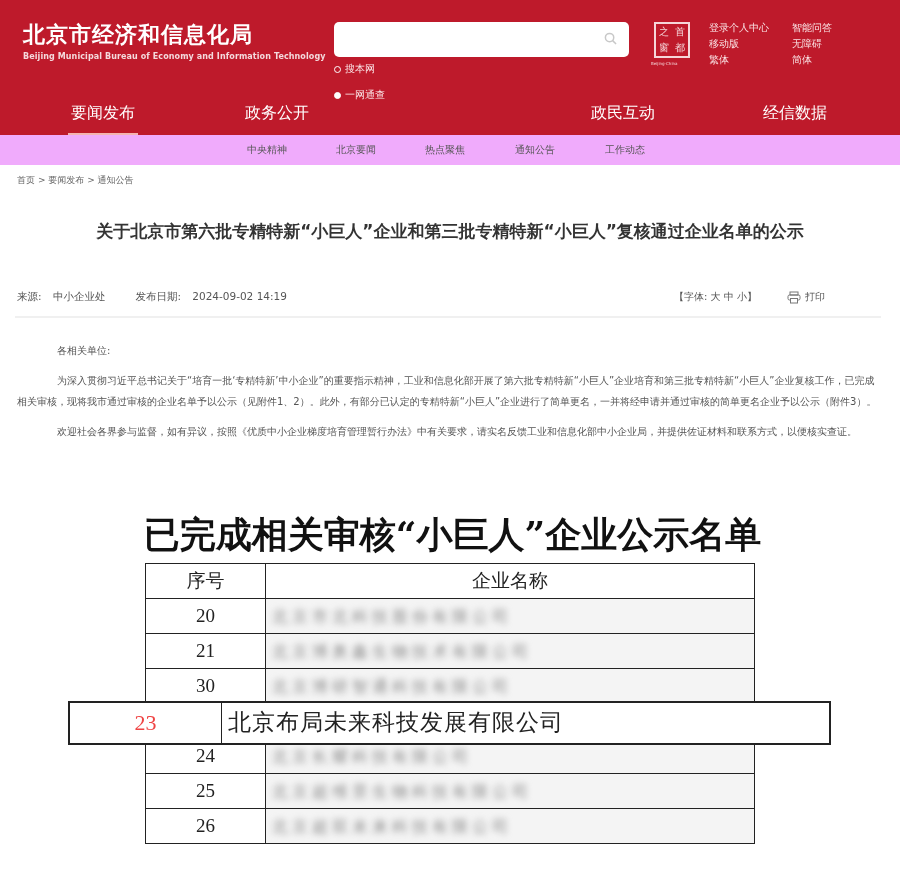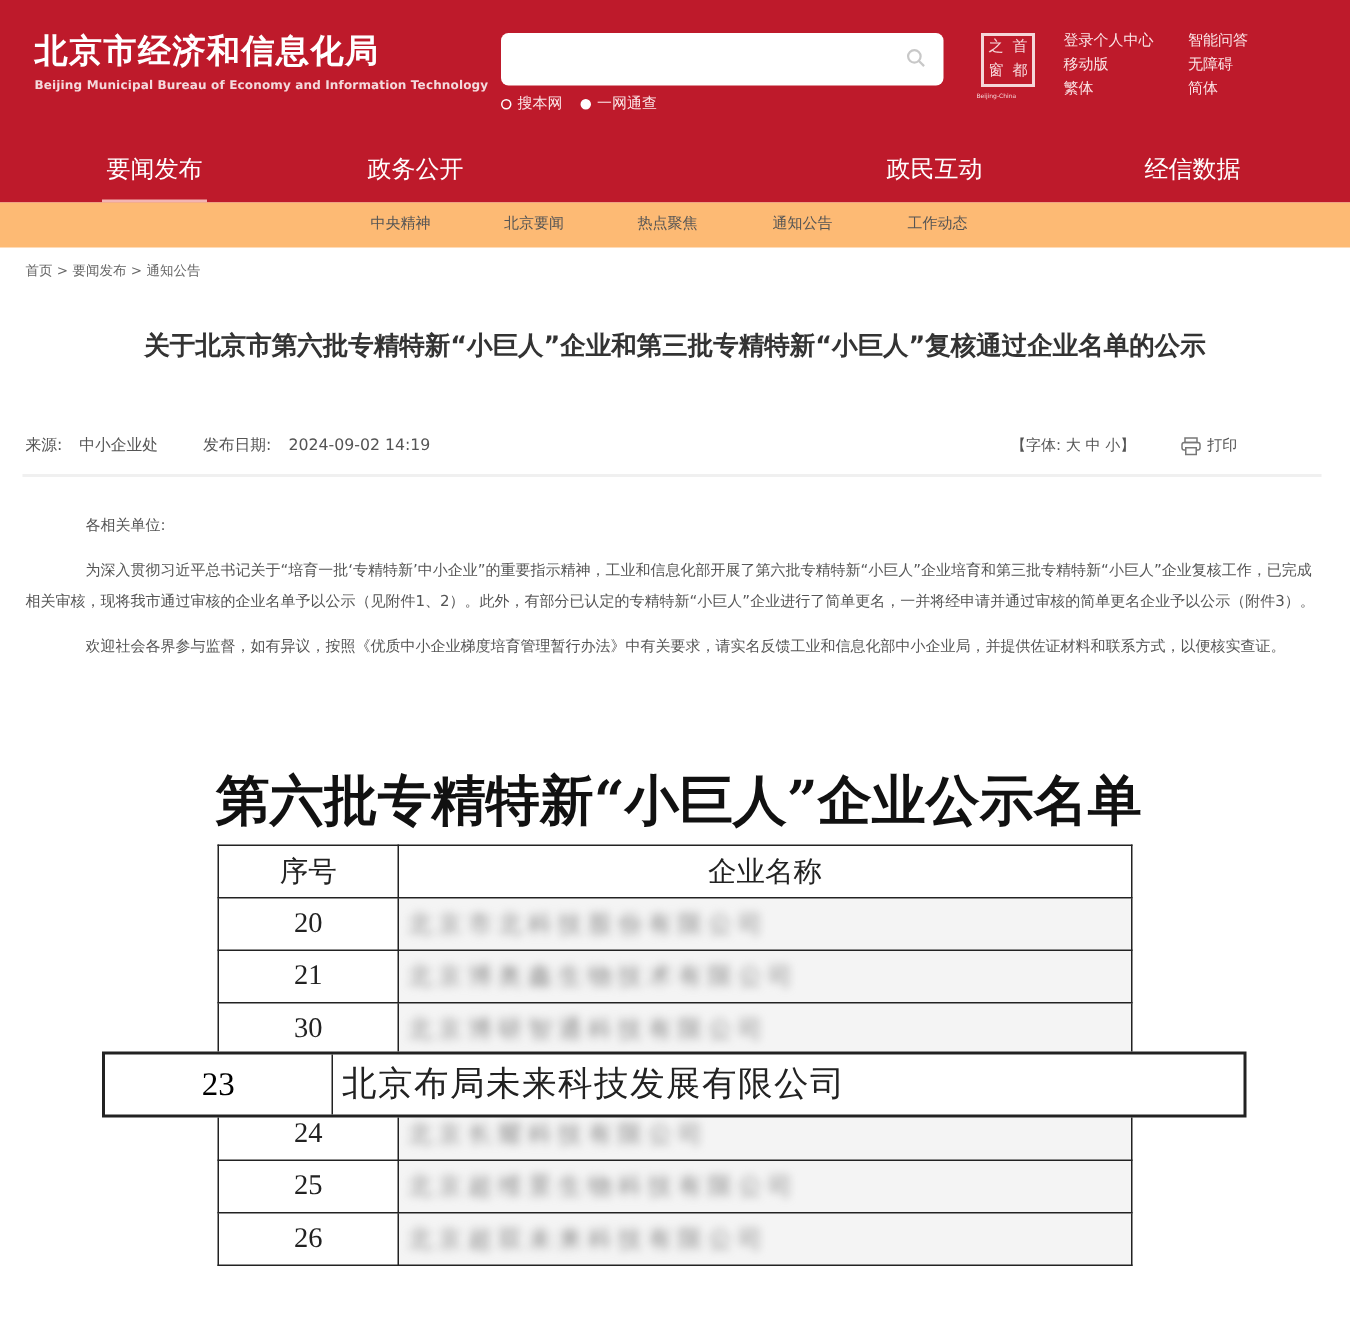--- a/index.html
+++ b/index.html
@@ -7,37 +7,37 @@
   body { font-family: "DejaVu Sans", "Liberation Sans", sans-serif; color: #333; position: relative; }
 
   
   .header { position: absolute; left: 0; top: 0; width: 900px; height: 135px; background: #be1a2b; }
   .logo { position: absolute; left: 23px; top: 22px; }
   .logo-cn { color: #fff; font-size: 22px; font-weight: bold; letter-spacing: 1px; line-height: 26px; }
   .logo-en { color: #f4d9dc; font-size: 8px; font-weight: bold; margin-top: 4px; letter-spacing: 0.1px; white-space: nowrap; }
 
   .search-box { position: absolute; left: 334px; top: 22px; width: 295px; height: 35px; background: #fff; border-radius: 5px; }
   .search-icon { position: absolute; right: 12px; top: 10px; width: 13px; height: 13px; }
-  .search-options { position: absolute; left: 334px; top: 62px; display: flex; gap: 12px; font-size: 10px; color: #fbe4e6; }
+  .search-options { position: absolute; left: 334px; top: 62px; display: flex; gap: 12px; font-size: 10px; color: #fbe4e6; flex-direction: column; }
   .search-opt { display: flex; align-items: center; gap: 4px; }
   .radio { width: 7px; height: 7px; border-radius: 50%; border: 1.5px solid #fff; display: inline-block; }
   .radio.filled { background: #fff; }
 
   .capital-logo { position: absolute; left: 654px; top: 22px; width: 36px; height: 36px; border: 2px solid #f6d6d9; display: grid; grid-template-columns: 1fr 1fr; grid-template-rows: 1fr 1fr; font-size: 10px; color: #f6d6d9; text-align: center; line-height: 15px; }
   .capital-logo-caption { position: absolute; left: 651px; top: 61px; font-size: 4px; color: #f6d6d9; }
 
   .top-links { position: absolute; left: 709px; top: 21px; display: grid; grid-template-columns: 83px 60px; row-gap: 2px; font-size: 10px; color: #fbe4e6; line-height: 14px; }
 
   
   .main-nav { position: absolute; left: 0; top: 90px; width: 900px; height: 45px; display: flex; }
   .nav-item { position: absolute; top: 0; height: 45px; font-size: 16px; color: #fff; line-height: 45px; text-align: center; }
   .nav-item.active::after { content: ""; position: absolute; left: 0; right: 0; bottom: 0; height: 2px; background: #f4b4b2; }
 
   
-  .sub-nav { position: absolute; left: 0; top: 135px; width: 900px; height: 30px; background: #fdba74; }
+  .sub-nav { position: absolute; left: 0; top: 135px; width: 900px; height: 30px; background: #f0abfc; }
   .sub-item { position: absolute; top: 0; line-height: 30px; font-size: 10px; color: #555; }
 
   
   .breadcrumb { position: absolute; left: 17px; top: 174px; font-size: 9px; color: #666; }
 
   .title { position: absolute; left: 20px; top: 220px; width: 860px; text-align: center; font-size: 17px; font-weight: bold; color: #333; line-height: 22px; }
 
   .meta { position: absolute; left: 17px; top: 290px; font-size: 10.5px; color: #555; display: flex; gap: 30px; align-items: flex-end; }
   .meta-right { position: absolute; left: 674px; top: 290px; font-size: 10px; color: #555; display: flex; gap: 30px; align-items: center; }
   .print-btn { display: flex; align-items: center; gap: 4px; justify-content: center; }
@@ -53,21 +53,21 @@
 
   .list-table { position: absolute; left: 145px; top: 563px; width: 610px; border-collapse: collapse; font-family: "Liberation Serif", "DejaVu Serif", serif; }
   .list-table td, .list-table th { border: 1.5px solid #222; height: 35px; text-align: center; font-weight: normal; font-size: 19px; color: #222; }
   .list-table th { height: 35px; }
   .list-table .col-no { width: 120px; }
   .list-table td.blur-cell { text-align: left; padding: 0 6px; }
   .blur-text { display: inline-block; filter: blur(3px); color: #888; font-size: 16px; letter-spacing: 4px; }
   .blur-bg { background: #f4f4f4; }
 
   .highlight-row { position: absolute; left: 68px; top: 701px; width: 763px; height: 44px; border: 2px solid #222; background: #fff; display: flex; font-family: "Liberation Serif", "DejaVu Serif", serif; }
-  .hl-no { width: 152px; border-right: 1.5px solid #222; text-align: center; line-height: 40px; font-size: 22px; color: #000000; }
+  .hl-no { width: 152px; border-right: 1.5px solid #222; text-align: center; line-height: 40px; font-size: 22px; color: #ef4444; }
   .hl-name { padding-left: 6px; line-height: 40px; font-size: 23px; color: #222; letter-spacing: 1px; }
 </style>
 </head>
 <body>
 
 <div class="header">
   <div class="logo">
     <div class="logo-cn">北京市经济和信息化局</div>
     <div class="logo-en">Beijing Municipal Bureau of Economy and Information Technology</div>
   </div>
@@ -156,21 +156,21 @@
 </div>
 
 <div class="divider"></div>
 
 <div class="content">
   <p class="greeting">各相关单位:</p>
   <p>为深入贯彻习近平总书记关于“培育一批‘专精特新’中小企业”的重要指示精神，工业和信息化部开展了第六批专精特新“小巨人”企业培育和第三批专精特新“小巨人”企业复核工作，已完成相关审核，现将我市通过审核的企业名单予以公示（见附件1、2）。此外，有部分已认定的专精特新“小巨人”企业进行了简单更名，一并将经申请并通过审核的简单更名企业予以公示（附件3）。</p>
   <p>欢迎社会各界参与监督，如有异议，按照《优质中小企业梯度培育管理暂行办法》中有关要求，请实名反馈工业和信息化部中小企业局，并提供佐证材料和联系方式，以便核实查证。</p>
 </div>
 
-<div class="list-title">第六批专精特新“小巨人”企业公示名单</div>
+<div class="list-title">已完成相关审核“小巨人”企业公示名单</div>
 
 <table class="list-table">
   <tbody>
       <tr>
     <th class="col-no">序号</th>
     <th>企业名称</th>
   </tr>
   <tr>
     <td>20</td>
     <td class="blur-cell blur-bg"><span class="blur-text">北京市北科技股份有限公司</span></td>

